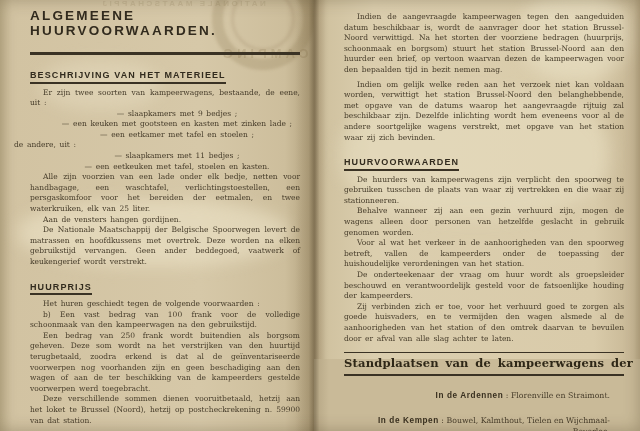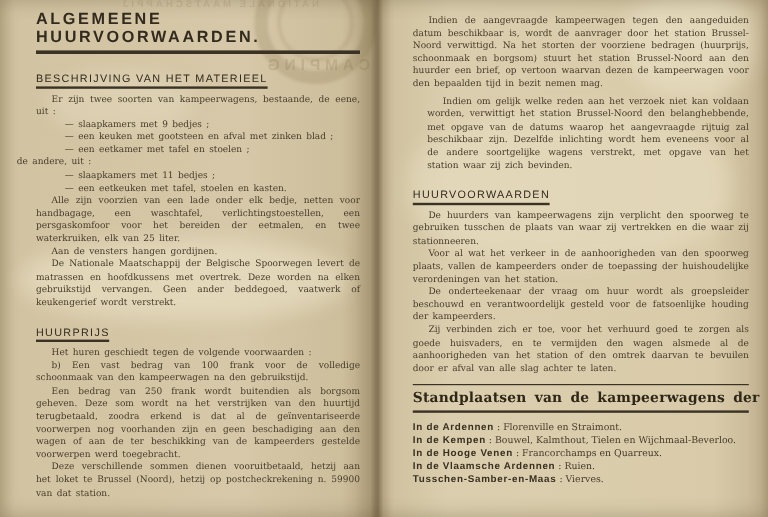--- a/index.html
+++ b/index.html
@@ -10,21 +10,21 @@
   }
   .spread::after{
     content:""; position:absolute; inset:0; pointer-events:none; z-index:9;
     box-shadow: inset 0 0 16px rgba(60,45,20,0.30);
   }
   .page-left{
     position:absolute; top:0; left:0; width:314px; height:431px;
     background: linear-gradient(90deg,#c5b692 0px,#d2c3a2 12px,#d6c8a8 200px,#cdbe9c 285px,#b09f7b 314px);
   }
   .page-right{
-    position:absolute; top:0; left:314px; width:326px; height:431px;
+    position:absolute; top:0; left:314px; width:326px; height:359px;
     background: linear-gradient(90deg,#b5a380 0px,#d0c2a0 12px,#dbceae 60px,#d9cbaa 280px,#c7b795 320px,#bdac89 326px);
   }
   .gutter{
     position:absolute; top:0; left:295px; width:34px; height:431px; z-index:3; pointer-events:none;
     background: linear-gradient(90deg, rgba(90,72,42,0) 0%, rgba(90,72,42,0.14) 40%, rgba(62,48,24,0.42) 58%, rgba(90,72,42,0.12) 72%, rgba(90,72,42,0) 100%);
   }
   .patch{ position:absolute; filter:blur(8px); border-radius:45%; pointer-events:none; z-index:0; }
   .patch.p1{ left:18px; top:200px; width:270px; height:66px; background:rgba(238,229,202,0.55); }
   .patch.p2{ left:340px; top:90px;  width:270px; height:130px; background:rgba(238,229,202,0.40); }
   .patch.p3{ left:520px; top:-10px; width:110px; height:90px;  background:rgba(240,232,206,0.45); }
@@ -48,44 +48,44 @@
     font-family:"Liberation Sans", sans-serif; font-weight:700; font-size:8px; letter-spacing:2.5px;
     color:rgba(125,104,66,0.16); transform:scaleX(-1); filter:blur(0.4px);
   }
 
   .content-left { position:relative; z-index:2; margin:8px 14px 0 30px; }
   .content-right{ position:relative; z-index:2; margin:12px 16px 0 30px; }
 
   .title{
     font-family:"Liberation Sans", sans-serif; font-weight:700; font-size:13.5px;
     letter-spacing:2.2px; word-spacing:9px; color:#322b1e;
-    border-bottom:3px solid #3a3224; padding-bottom:4px; margin:6px 0 8px 0;
+    border-bottom:3px solid #3a3224; padding-bottom:14px; margin:6px 0 8px 0;
   }
   .sec-head-wrap{ margin:7px 0 4px 0; }
   .sec-head{
-    display:inline-block; font-family:"Liberation Sans", sans-serif; font-weight:400;
+    display:inline-block; font-family:"Liberation Sans", sans-serif; font-weight:700;
     font-size:9px; letter-spacing:1.1px; color:#322b1e;
     border-bottom:2px solid #3a3224; padding-bottom:1.5px;
   }
   p.b{
     margin:0; font-size:7.5px; line-height:10.6px; text-align:justify;
     color:#463c2a; word-spacing:1.3px;
   }
   p.b.indent{ text-indent:13px; }
-  p.b.dash  { text-indent:24px; text-align:left; }
+  p.b.dash  { text-indent:24px; text-align:center; }
   p.b.flush { text-indent:0; margin-left:-16px; text-align:left; }
 
   .stand-head{
     font-family:"DejaVu Serif", serif; font-weight:700; font-size:11.5px;
     letter-spacing:0.2px; word-spacing:2.5px; color:#2e2717; white-space:nowrap;
     border-top:1.5px solid #3a3224; border-bottom:2.5px solid #3a3224;
     padding:3px 0 4px 0; margin:8px 0 6px 0;
   }
   p.entry{
-    margin:0; padding-left:30px; text-indent:-30px; text-align:left;
+    margin:14px; padding-left:30px; text-indent:-30px; text-align:right;
     font-size:7.8px; line-height:11px; color:#463c2a;
   }
   .entry-label{
     font-family:"Liberation Sans", sans-serif; font-weight:700; font-size:8.2px;
     letter-spacing:0.6px; color:#382f1f;
   }
 </style>
 </head>
 <body>
 
@@ -97,21 +97,21 @@
     <div class="ghost-camping">CAMPING</div>
 
     <div class="content-left">
       <h1 class="title">ALGEMEENE HUURVOORWAARDEN.</h1>
 
       <div class="sec-head-wrap">
         <span class="sec-head">BESCHRIJVING VAN HET MATERIEEL</span>
       </div>
       <p class="b indent">Er zijn twee soorten van kampeerwagens, bestaande, de eene, uit :</p>
       <p class="b dash">— slaapkamers met 9 bedjes ;</p>
-      <p class="b dash">— een keuken met gootsteen en afval met zinken blad ;</p>
+      <p class="b dash">— een keuken met gootsteen en kasten met zinken lade ;</p>
       <p class="b dash">— een eetkamer met tafel en stoelen ;</p>
       <p class="b flush">de andere, uit :</p>
       <p class="b dash">— slaapkamers met 11 bedjes ;</p>
       <p class="b dash">— een eetkeuken met tafel, stoelen en kasten.</p>
       <p class="b indent">Alle zijn voorzien van een lade onder elk bedje, netten voor handbagage, een waschtafel, verlichtingstoestellen, een persgaskomfoor voor het bereiden der eetmalen, en twee waterkruiken, elk van 25 liter.</p>
       <p class="b indent">Aan de vensters hangen gordijnen.</p>
       <p class="b indent">De Nationale Maatschappij der Belgische Spoorwegen levert de matrassen en hoofdkussens met overtrek. Deze worden na elken gebruikstijd vervangen. Geen ander beddegoed, vaatwerk of keukengerief wordt verstrekt.</p>
 
       <div class="sec-head-wrap">
         <span class="sec-head">HUURPRIJS</span>
@@ -120,27 +120,28 @@
       <p class="b indent">b) Een vast bedrag van 100 frank voor de volledige schoonmaak van den kampeerwagen na den gebruikstijd.</p>
       <p class="b indent">Een bedrag van 250 frank wordt buitendien als borgsom geheven. Deze som wordt na het verstrijken van den huurtijd terugbetaald, zoodra erkend is dat al de geïnventariseerde voorwerpen nog voorhanden zijn en geen beschadiging aan den wagen of aan de ter beschikking van de kampeerders gestelde voorwerpen werd toegebracht.</p>
       <p class="b indent">Deze verschillende sommen dienen vooruitbetaald, hetzij aan het loket te Brussel (Noord), hetzij op postcheckrekening n. 59900 van dat station.</p>
 
     </div>
   </div>
 
   <div class="page-right">
     <div class="content-right">
       <p class="b indent">Indien de aangevraagde kampeerwagen tegen den aangeduiden datum beschikbaar is, wordt de aanvrager door het station Brussel-Noord verwittigd. Na het storten der voorziene bedragen (huurprijs, schoonmaak en borgsom) stuurt het station Brussel-Noord aan den huurder een brief, op vertoon waarvan dezen de kampeerwagen voor den bepaalden tijd in bezit nemen mag.</p>
-      <p class="b indent" style="margin-top:4px;margin-left:12px;">Indien om gelijk welke reden aan het verzoek niet kan voldaan worden, verwittigt het station Brussel-Noord den belanghebbende, met opgave van de datums waarop het aangevraagde rijtuig zal beschikbaar zijn. Dezelfde inlichting wordt hem eveneens voor al de andere soortgelijke wagens verstrekt, met opgave van het station waar zij zich bevinden.</p>
+      <p class="b indent" style="margin-top:4px;">Indien om gelijk welke reden aan het verzoek niet kan voldaan worden, verwittigt het station Brussel-Noord den belanghebbende, met opgave van de datums waarop het aangevraagde rijtuig zal beschikbaar zijn. Dezelfde inlichting wordt hem eveneens voor al de andere soortgelijke wagens verstrekt, met opgave van het station waar zij zich bevinden.</p>
 
       <div class="sec-head-wrap">
         <span class="sec-head">HUURVOORWAARDEN</span>
       </div>
       <p class="b indent">De huurders van kampeerwagens zijn verplicht den spoorweg te gebruiken tusschen de plaats van waar zij vertrekken en die waar zij stationneeren.</p>
-      <p class="b indent">Voor al wat het verkeer in de aanhoorigheden van den spoorweg plaats, vallen de kampeerders onder de toepassing der huishoudelijke verordeningen van het station.</p>
+      <p class="b indent">Behalve wanneer zij aan een gezin verhuurd zijn, mogen de wagens alleen door personen van hetzelfde geslacht in gebruik genomen worden.</p>
+      <p class="b indent">Voor al wat het verkeer in de aanhoorigheden van den spoorweg betreft, vallen de kampeerders onder de toepassing der huishoudelijke verordeningen van het station.</p>
       <p class="b indent">De onderteekenaar der vraag om huur wordt als groepsleider beschouwd en verantwoordelijk gesteld voor de fatsoenlijke houding der kampeerders.</p>
       <p class="b indent">Zij verbinden zich er toe, voor het verhuurd goed te zorgen als goede huisvaders, en te vermijden den wagen alsmede al de aanhoorigheden van het station of den omtrek daarvan te bevuilen door er afval van alle slag achter te laten.</p>
 
       <h2 class="stand-head">Standplaatsen van de kampeerwagens der N. M. B. S.</h2>
 
       <p class="entry"><span class="entry-label">In de Ardennen</span><span> : Florenville en Straimont.</span></p>
       <p class="entry"><span class="entry-label">In de Kempen</span><span> : Bouwel, Kalmthout, Tielen en Wijchmaal-Beverloo.</span></p>
       <p class="entry"><span class="entry-label">In de Hooge Venen</span><span> : Francorchamps en Quarreux.</span></p>
       <p class="entry"><span class="entry-label">In de Vlaamsche Ardennen</span><span> : Ruien.</span></p>
       <p class="entry"><span class="entry-label">Tusschen-Samber-en-Maas</span><span> : Vierves.</span></p>

